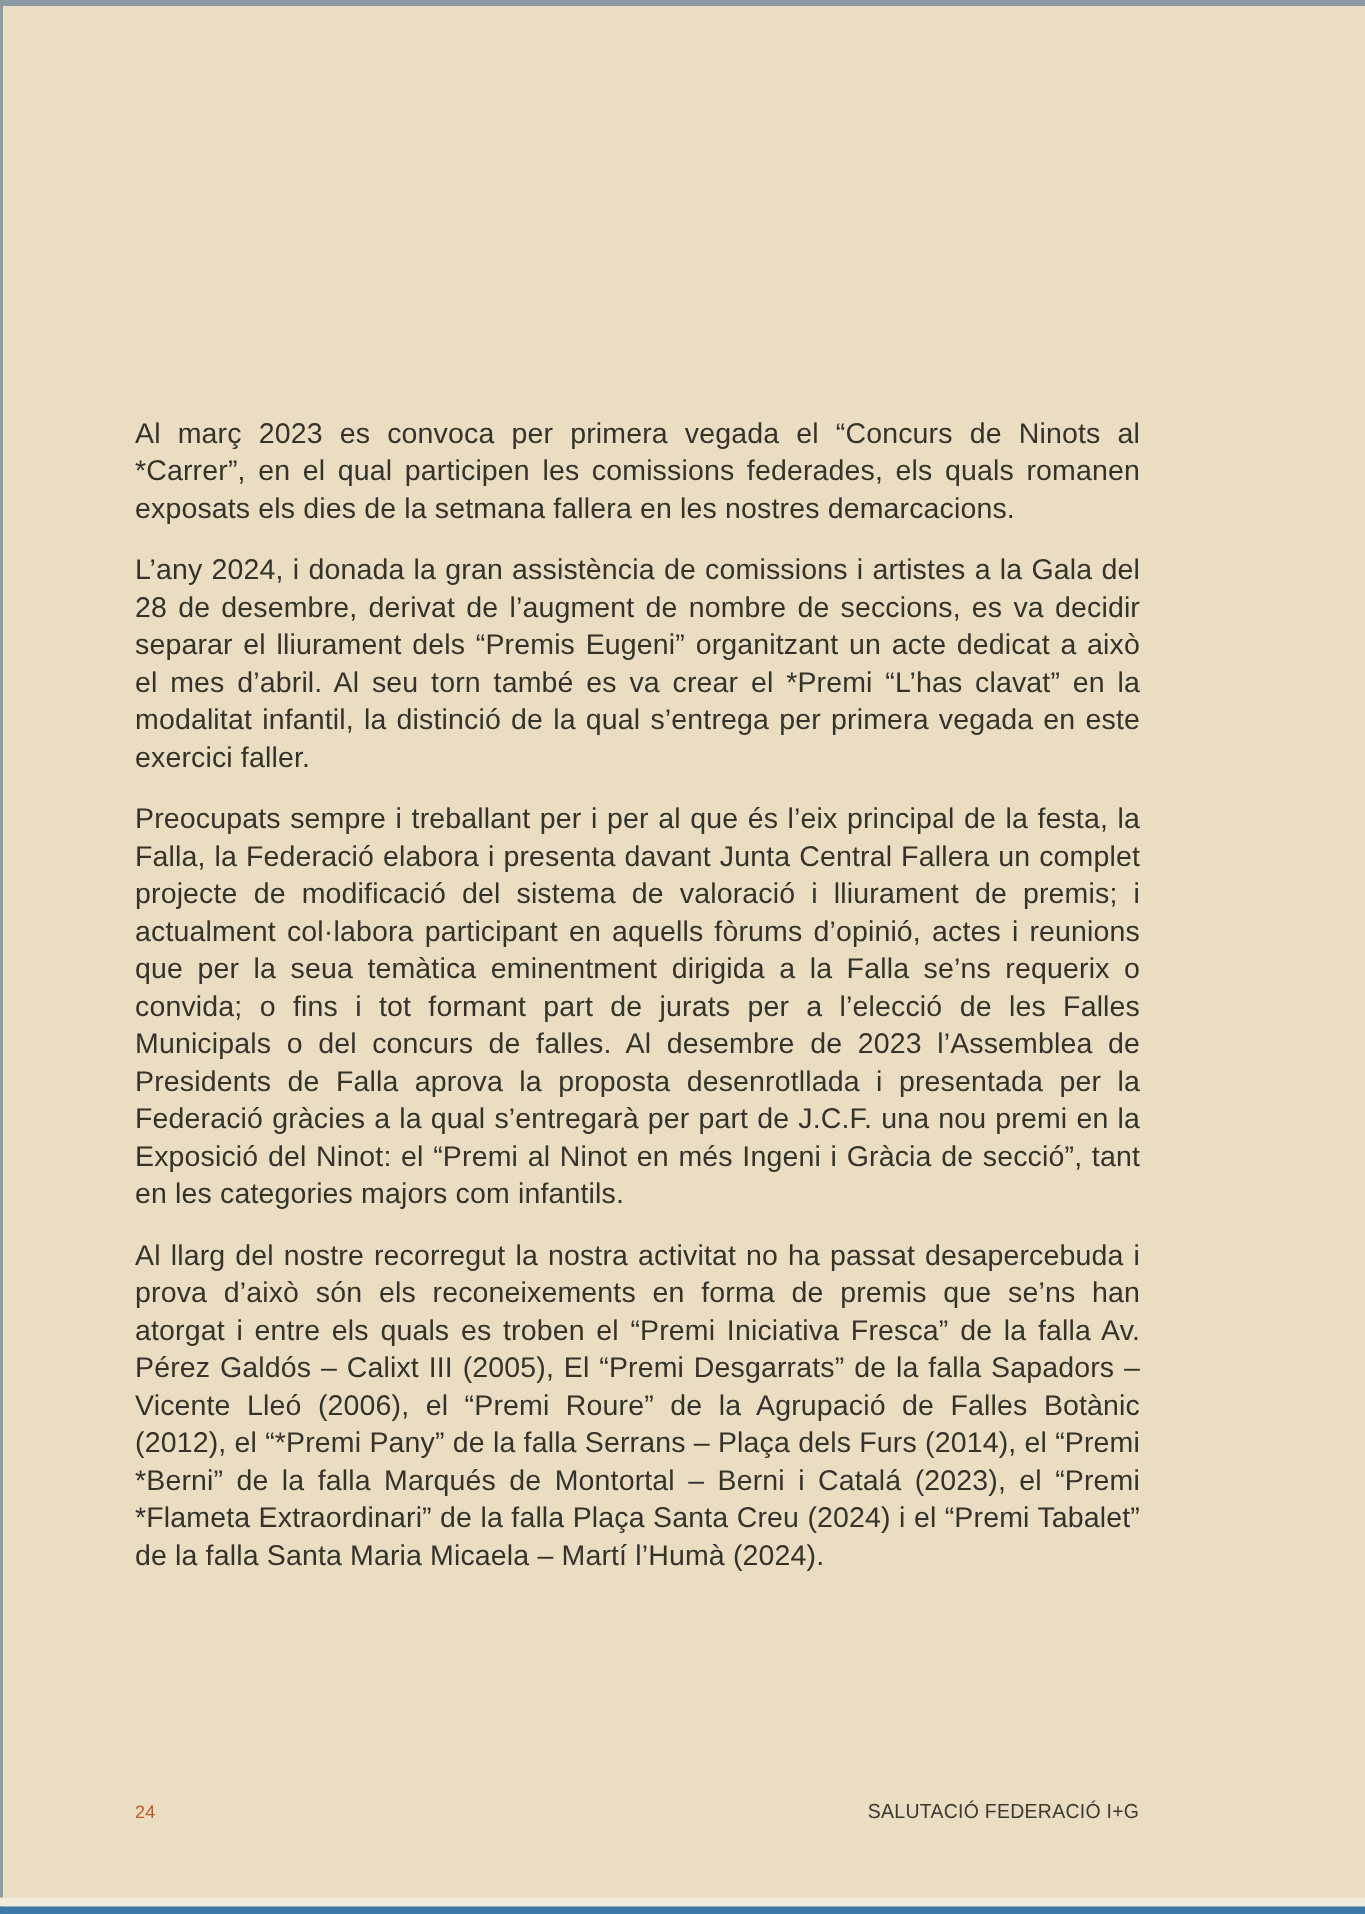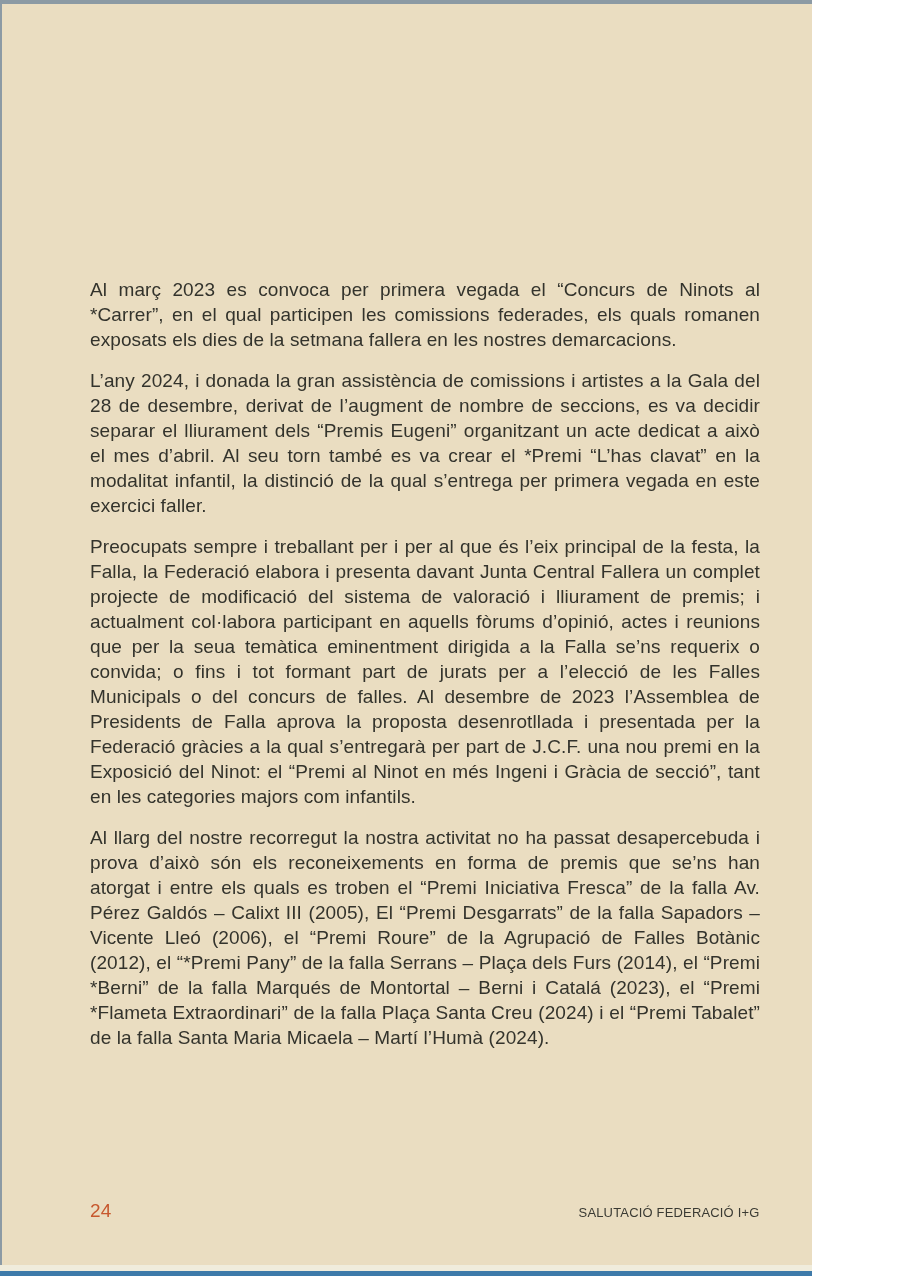--- a/index.html
+++ b/index.html
@@ -13,21 +13,21 @@
   }
   * { margin: 0; padding: 0; box-sizing: border-box; }
   html, body {
     width: 910px;
     height: 1276px;
     overflow: hidden;
     font-family: "Liberation Sans", sans-serif;
   }
   .page {
     position: relative;
-    width: 812px;
+    width: 910px;
     height: 1276px;
     background: var(--page_bg);
     text-decoration: underline;
   }
   .edge-top {
     position: absolute;
     top: 0; left: 0;
     width: 100%; height: 4px;
     background: var(--edge_color);
     z-index: 3;
@@ -56,21 +56,21 @@
   .footer {
     position: absolute;
     top: 1200px;
     left: 90px;
     width: 670px;
     display: flex;
     justify-content: space-between;
     align-items: baseline;
   }
   .page-number {
-    font-size: 19px;
+    font-size: 12px;
     color: var(--page_number_color);
     letter-spacing: 0.2px;
   }
   .footer-title {
     font-size: 13.5px;
     color: var(--footer_text_color);
     letter-spacing: 0.2px;
     transform: scaleX(0.96);
     transform-origin: right center;
   }

